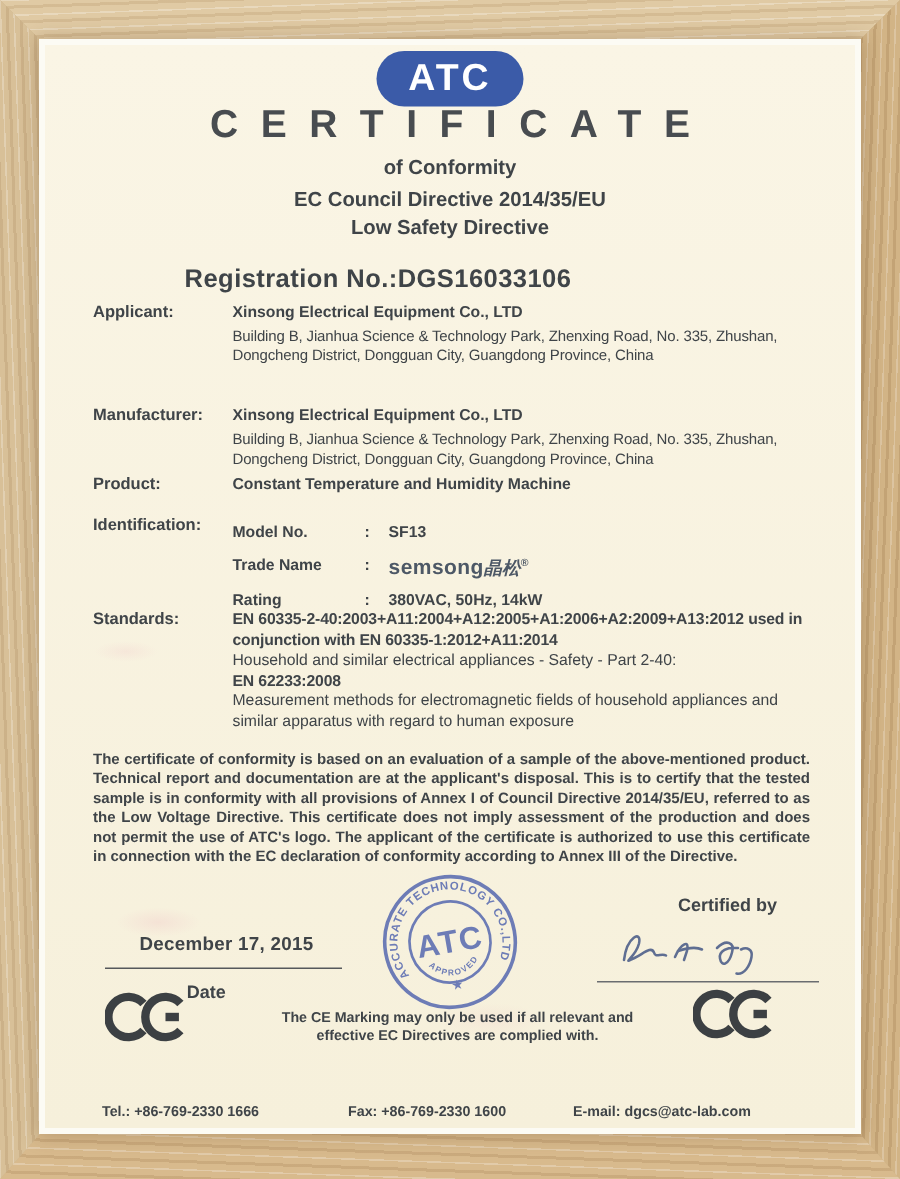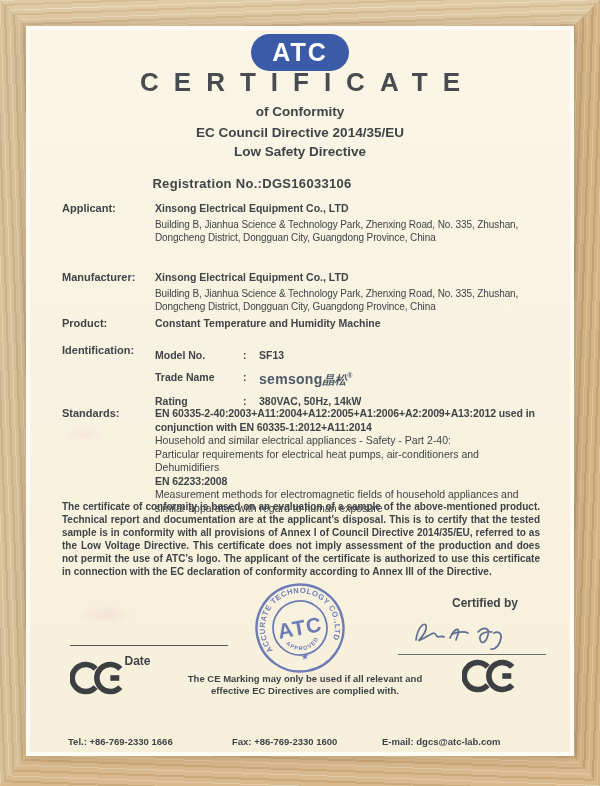--- a/index.html
+++ b/index.html
@@ -40,21 +40,21 @@
 
   
   .atc-pill{left:221px;top:4px;width:98px;height:37px;border-radius:19px;
     display:flex;align-items:center;justify-content:center;}
   .atc-pill span{color:#fff;font-weight:bold;font-size:25px;letter-spacing:2px;}
   .cert-title{left:0;top:37px;width:540px;font-size:26px;font-weight:bold;color:#484c50;
     letter-spacing:15px;text-indent:15px;white-space:nowrap;}
   .cert-sub{left:0;top:74px;width:540px;font-size:13.5px;font-weight:bold;}
   .dir1{left:0;top:95px;width:540px;font-size:13.5px;font-weight:bold;}
   .dir2{left:0;top:114px;width:540px;font-size:13.5px;font-weight:bold;}
-  .reg{left:0;top:146px;width:444px;font-size:13px;font-weight:bold;letter-spacing:.3px;}
+  .reg{left:0;top:146px;width:444px;font-size:17px;font-weight:bold;letter-spacing:.3px;}
 
   
   .row{left:32px;width:480px;display:flex;align-items:flex-start;}
   .row .lab{width:93px;flex:none;font-size:11px;font-weight:bold;}
   .row .val{flex:1;font-size:10.5px;}
   .name{font-weight:bold;font-size:10.5px;}
   .addr{margin-top:4px;font-size:10px;line-height:13px;letter-spacing:-.1px;}
   .subrow{display:flex;line-height:22px;}
   .subrow .slab{width:88px;flex:none;font-size:10.5px;font-weight:bold;}
   .subrow .colon{width:16px;flex:none;font-size:10.5px;font-weight:bold;}
@@ -145,40 +145,40 @@
           <span class="sval">380VAC, 50Hz, 14kW</span>
         </div>
       </div>
     </div>
 
     <div class="abs row" style="top:377px;">
       <div class="lab">Standards:</div>
       <div class="val std">
         <div class="b">EN 60335-2-40:2003+A11:2004+A12:2005+A1:2006+A2:2009+A13:2012 used in conjunction with EN 60335-1:2012+A11:2014</div>
         <div>Household and similar electrical appliances - Safety - Part 2-40:</div>
-        <div>Particular requirements for electrical heat pumps, air-conditioners and Dehumidifiers</div>
         <div class="b">EN 62233:2008</div>
         <div>Measurement methods for electromagnetic fields of household appliances and similar apparatus with regard to human exposure</div>
       </div>
     </div>
 
     <p class="abs statement" style="margin:0;">The certificate of conformity is based on an evaluation of a sample of the above-mentioned product. Technical report and documentation are at the applicant's disposal. This is to certify that the tested sample is in conformity with all provisions of Annex I of Council Directive 2014/35/EU, referred to as the Low Voltage Directive. This certificate does not imply assessment of the production and does not permit the use of ATC's logo. The applicant of the certificate is authorized to use this certificate in connection with the EC declaration of conformity according to Annex III of the Directive.</p>
 
     <div class="abs certby">Certified by</div>
     <svg class="abs signature" width="120" height="42" viewBox="0 0 120 42" role="img" aria-label="Bart Fang">
       <g fill="none" stroke="#5f6e92" stroke-width="1.7" stroke-linecap="round">
         <path d="M8,28 C10,12 20,8 18,17 C16,25 8,30 12,28 C20,25 26,18 28,23 C29,27 33,23 36,25"></path>
         <path d="M42,26 C46,17 52,14 50,22 L48,28"></path>
         <path d="M44,22 C50,20 56,19 60,21"></path>
         <path d="M70,20 C76,14 82,16 80,23 C78,31 73,33 72,27 C71,22 77,19 84,20"></path>
         <path d="M86,21 C90,19 94,21 93,26 C92,32 88,38 83,37"></path>
       </g>
     </svg>
     <div class="abs sigline"></div>
 
+    <div class="abs datetxt">December 17, 2015</div>
     <div class="abs dateline"></div>
     <div class="abs datelab">Date</div>
 
     <svg class="abs stamp" width="92" height="92" viewBox="0 0 92 92">
       <circle cx="46" cy="46" r="43.5" fill="none" stroke="#4f63ae" stroke-width="2.4"></circle>
       <circle cx="46" cy="46" r="27" fill="none" stroke="#4f63ae" stroke-width="1.8"></circle>
       <path id="ringPath" d="M14.3,60.8 A35,35 0 1 1 77.7,60.8" fill="none"></path>
       <text font-size="7.6" font-weight="bold" fill="#4f63ae" letter-spacing="0.6">
         <textPath href="#ringPath" startOffset="50%" text-anchor="middle">ACCURATE TECHNOLOGY CO.,LTD</textPath>
       </text>

